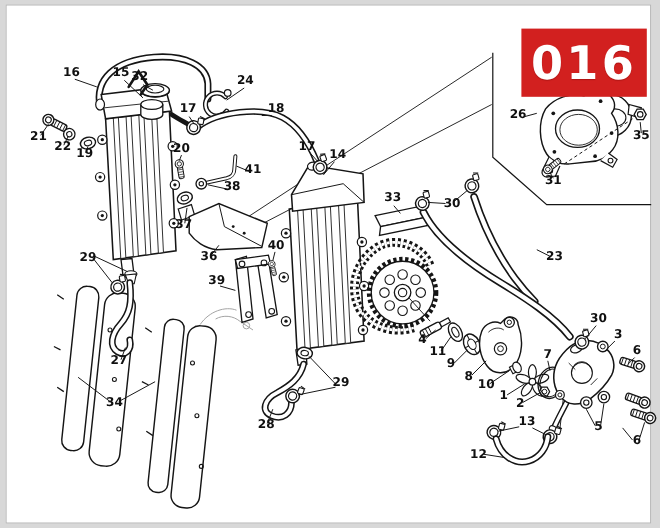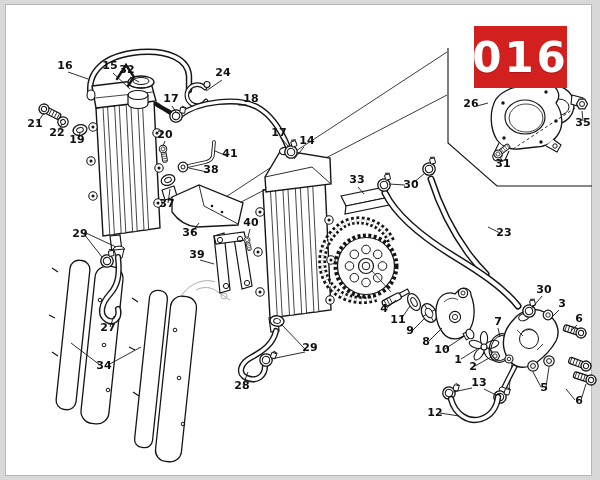--- a/index.html
+++ b/index.html
@@ -1,21 +1,21 @@
 <!DOCTYPE html>
 <html style="--badge-bg: #d2201f; --badge-fg: #ffffff; --paper: #ffffff; --frame: #d8d8d8;"><head>
 <meta charset="utf-8">
 <style>
   html,body{margin:0;padding:0;background:#d8d8d8;}
   .stage{position:relative;width:600px;height:480px;background:var(--frame,#d8d8d8);overflow:hidden;
          font-family:"DejaVu Sans","Liberation Sans",sans-serif;text-decoration:underline;}
   .paper{position:absolute;left:5px;top:4px;width:587px;height:472px;background:var(--paper,#fff);
          border:1px solid #b5b5b5;box-sizing:border-box;}
   svg#art{position:absolute;left:0;top:0;}
-  .badge{position:absolute;left:474px;top:26px;width:93px;height:62px;background:var(--badge-bg,#d2201f);
+  .badge{position:absolute;left:474px;top:26px;width:114px;height:62px;background:var(--badge-bg,#d2201f);
          display:flex;align-items:center;justify-content:center;}
   .badge span{color:var(--badge-fg,#fff);font-size:42px;font-weight:bold;letter-spacing:3px;
               text-shadow:0 1px 1px rgba(120,0,0,.4);}
   .part-label{font:bold 11px "DejaVu Sans","Liberation Sans",sans-serif;fill:#101010;stroke:none;}
   .leader{stroke:#161616;stroke-width:0.9;fill:none;}
   .ln{stroke:#151515;fill:none;}
   .wf{fill:#ffffff;}
   .h-o{fill:none;stroke:#151515;stroke-linecap:round;stroke-linejoin:round;}
   .h-i{fill:none;stroke:#ffffff;stroke-linecap:round;stroke-linejoin:round;}
   .faint{stroke:#a2a2a2;fill:none;stroke-width:0.9;}

